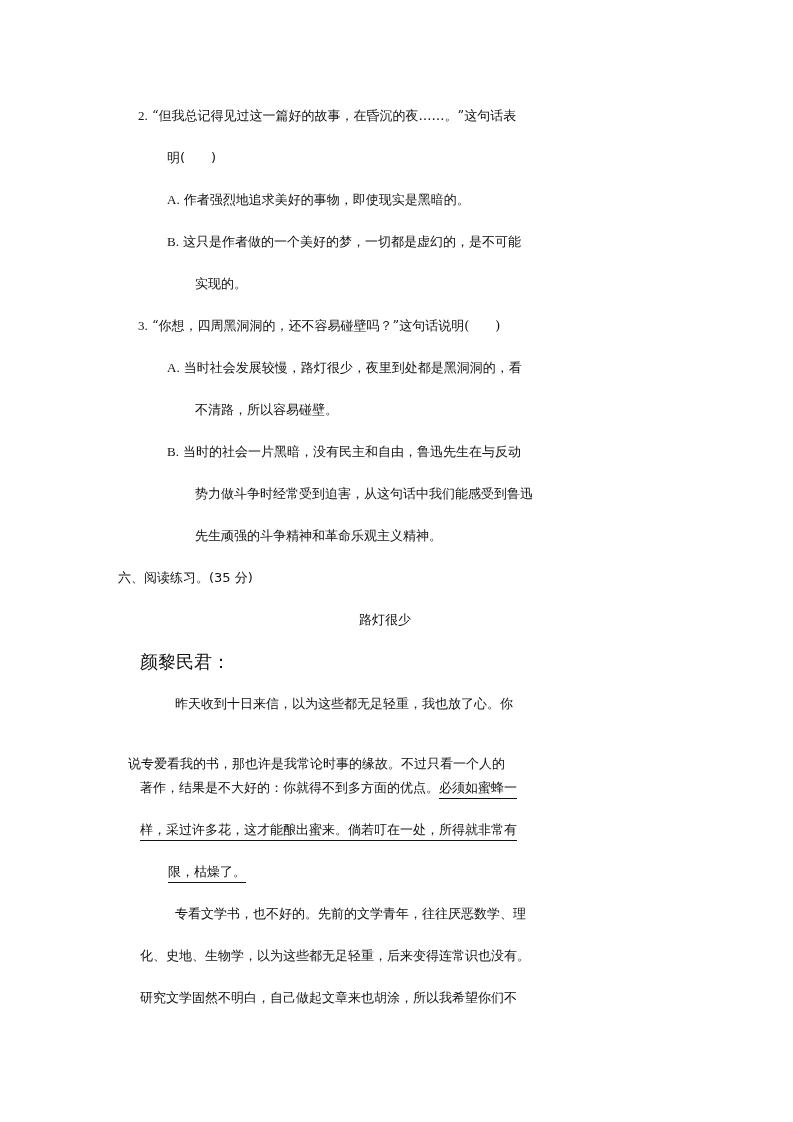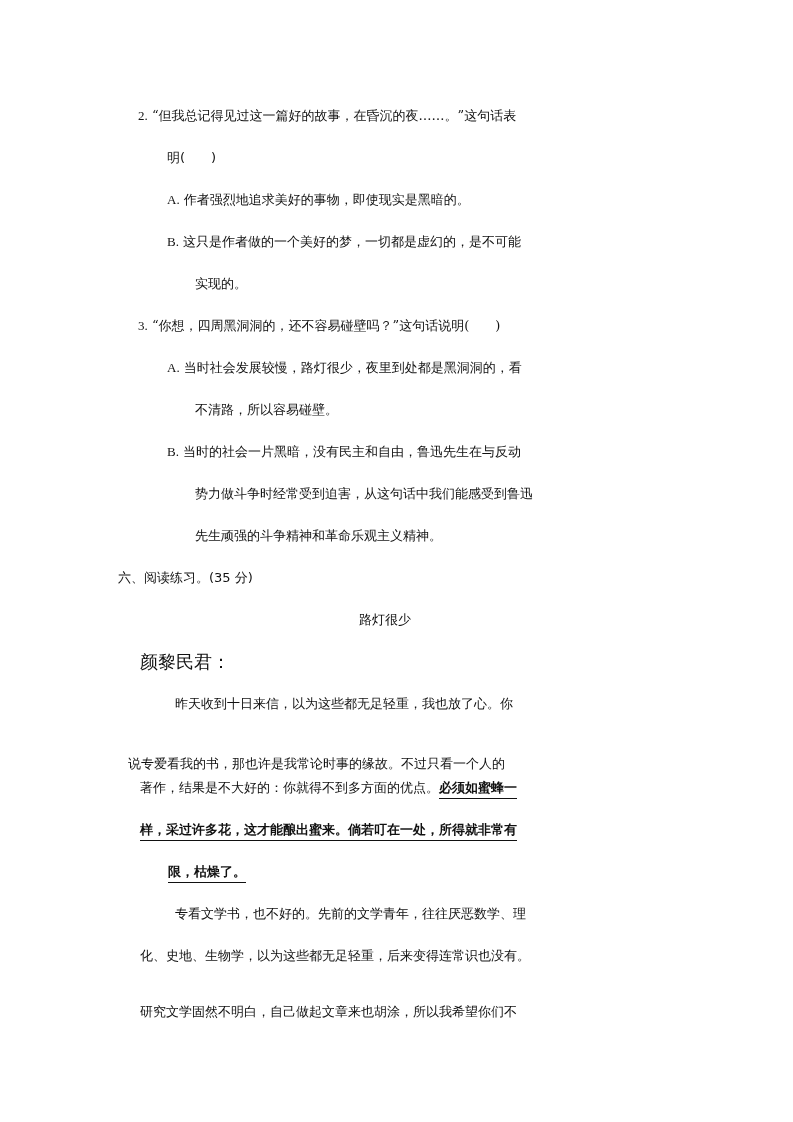--- a/index.html
+++ b/index.html
@@ -2,21 +2,21 @@
 <html><head>
 <meta charset="utf-8">
 <style>
   html, body { margin: 0; padding: 0; background: #ffffff; }
   body { width: 793px; height: 1122px; position: relative; overflow: hidden;
          font-family: "DejaVu Serif", "Liberation Serif", serif; color: #111; }
   .line { position: absolute; white-space: nowrap; font-size: 13px; line-height: 22px; }
   .sans { font-family: "DejaVu Sans", "Liberation Sans", sans-serif; }
   .serif { font-family: "DejaVu Serif", "Liberation Serif", serif; }
   .num { font-family: "Liberation Serif", serif; }
-  .ul { text-decoration: underline; text-underline-offset: 6px; text-decoration-thickness: 1px; font-weight: bold; }
+  .ul { text-decoration: underline; text-underline-offset: 6px; text-decoration-thickness: 1px; }
   .title { font-weight: normal; }
 </style>
 </head>
 <body>
 
 <div class="line serif" style="left:138px; top:105px;">
   <span class="num">2.</span>
   <span>“但我总记得见过这一篇好的故事，在昏沉的夜……。”这句话表</span>
 </div>
 <div class="line sans" style="left:167px; top:147px;">明(　　)</div>
@@ -54,13 +54,13 @@
 <div class="line serif" style="left:175px; top:693px;">昨天收到十日来信，以为这些都无足轻重，我也放了心。你</div>
 <div class="line serif" style="left:128px; top:735px;margin-top:18px;">说专爱看我的书，那也许是我常论时事的缘故。不过只看一个人的</div>
 <div class="line serif" style="left:140px; top:777px;">
   <span>著作，结果是不大好的：你就得不到多方面的优点。</span><span class="ul">必须如蜜蜂一</span>
 </div>
 <div class="line serif ul" style="left:140px; top:819px;">样，采过许多花，这才能酿出蜜来。倘若叮在一处，所得就非常有</div>
 <div class="line serif ul" style="left:140px; top:861px;margin-left:28px;">限，枯燥了。</div>
 
 <div class="line serif" style="left:175px; top:903px;">专看文学书，也不好的。先前的文学青年，往往厌恶数学、理</div>
 <div class="line serif" style="left:140px; top:945px;">化、史地、生物学，以为这些都无足轻重，后来变得连常识也没有。</div>
-<div class="line serif" style="left:140px; top:987px;margin-top:14px;">研究文学固然不明白，自己做起文章来也胡涂，所以我希望你们不</div>
+<div class="line serif" style="left:140px; top:987px;">研究文学固然不明白，自己做起文章来也胡涂，所以我希望你们不</div>
 
 </body></html>

